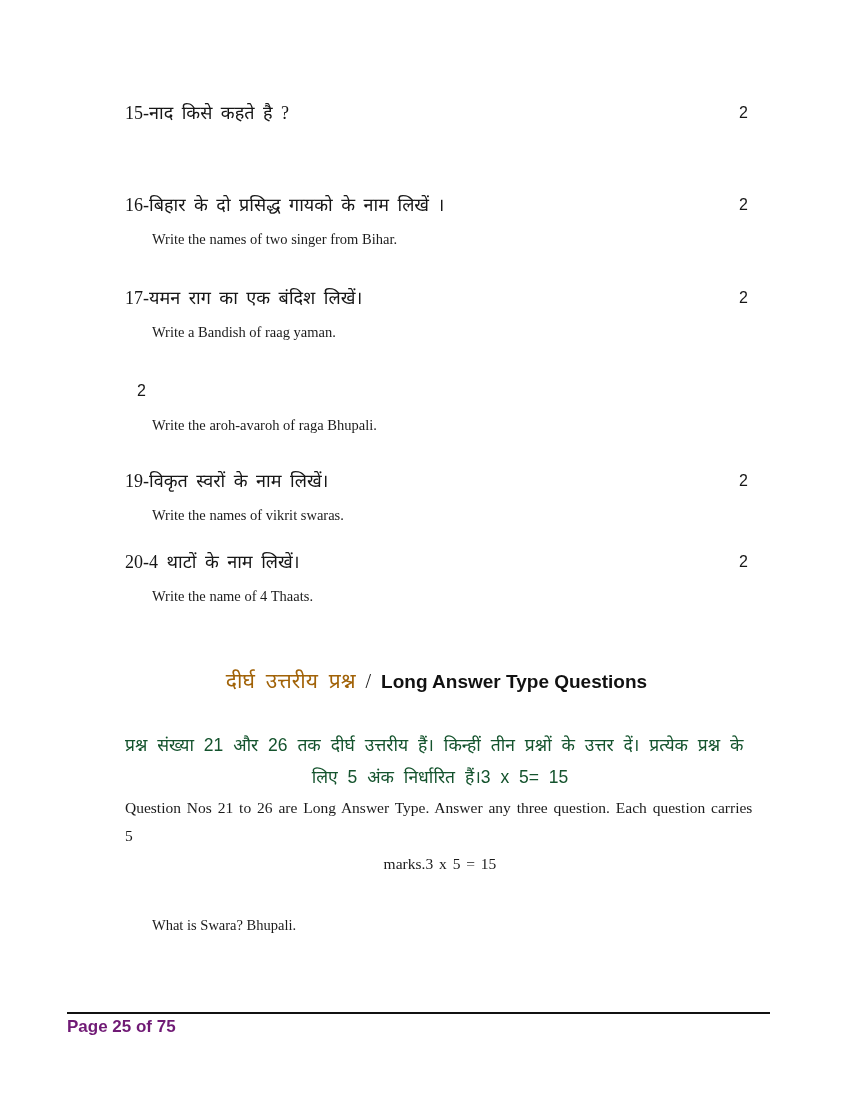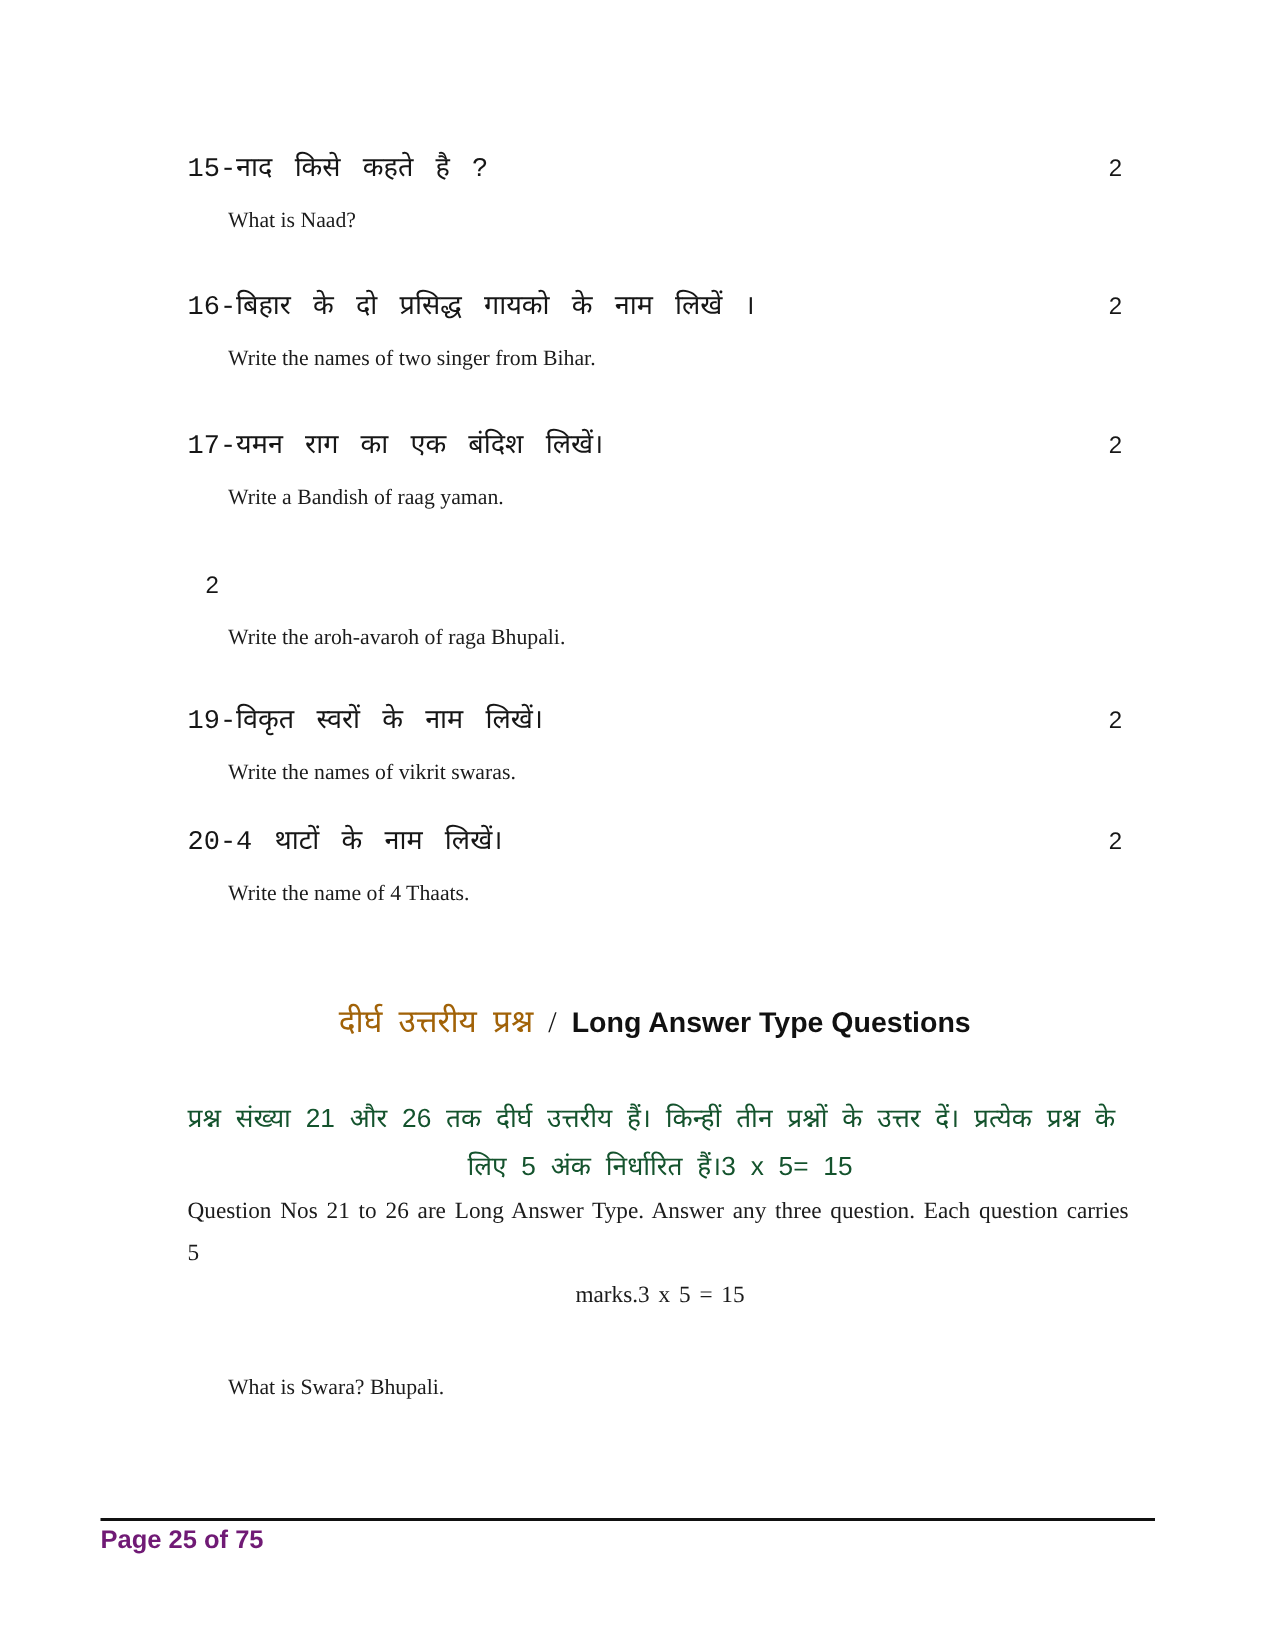--- a/index.html
+++ b/index.html
@@ -20,21 +20,21 @@
     position: absolute;
     left: 125px;
     right: 102px;
   }
   .q-row {
     display: flex;
     justify-content: space-between;
     align-items: flex-start;
   }
   .hindi {
-    font-family: Liberation Mono, monospace;
+    font-family: Liberation Serif, serif;
     font-size: 18px;
     line-height: 24px;
     word-spacing: 4px;
     color: #161616;
   }
   .marks {
     font-family: "Liberation Sans", sans-serif;
     font-size: 16px;
     line-height: 24px;
     color: #161616;
@@ -123,21 +123,20 @@
 </head>
 <body>
 
 <div class="page">
 
   <div class="q-block" style="top:101px">
     <div class="q-row">
       <span class="hindi">15-नाद किसे कहते है ?</span>
       <span class="marks">2</span>
     </div>
-    <div class="eng-sub">What is Naad?</div>
   </div>
 
   <div class="q-block" style="top:193px">
     <div class="q-row">
       <span class="hindi">16-बिहार के दो प्रसिद्ध गायको के नाम लिखें ।</span>
       <span class="marks">2</span>
     </div>
     <div class="eng-sub">Write the names of two singer from Bihar.</div>
   </div>
 

